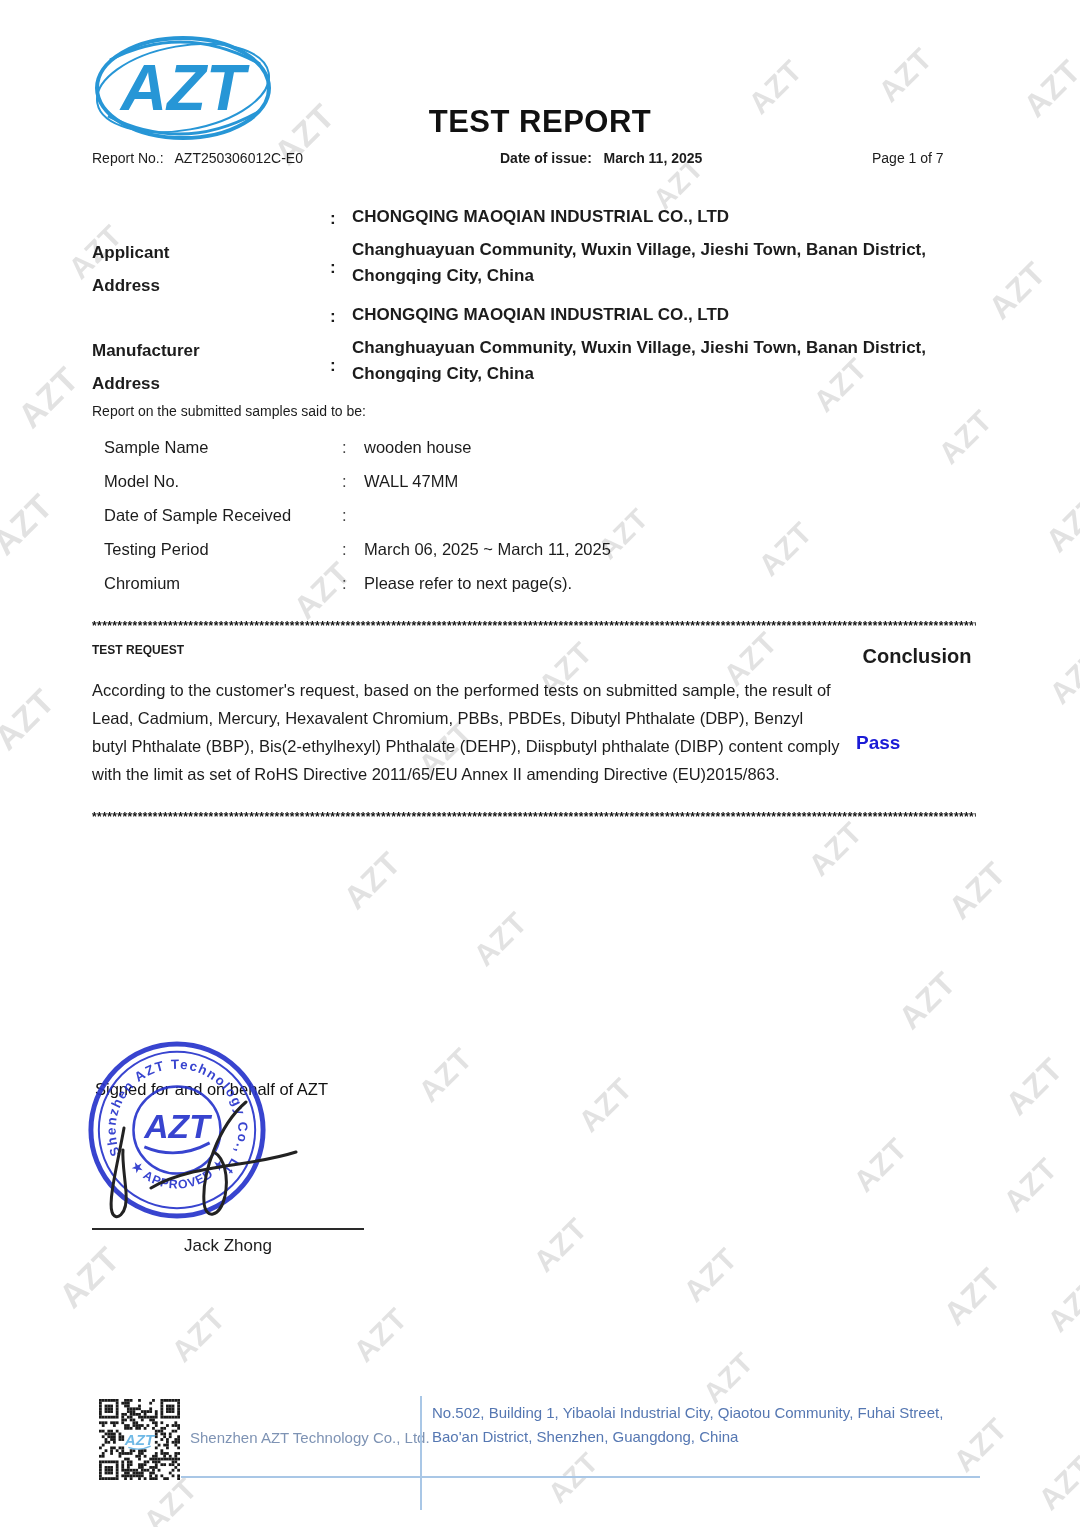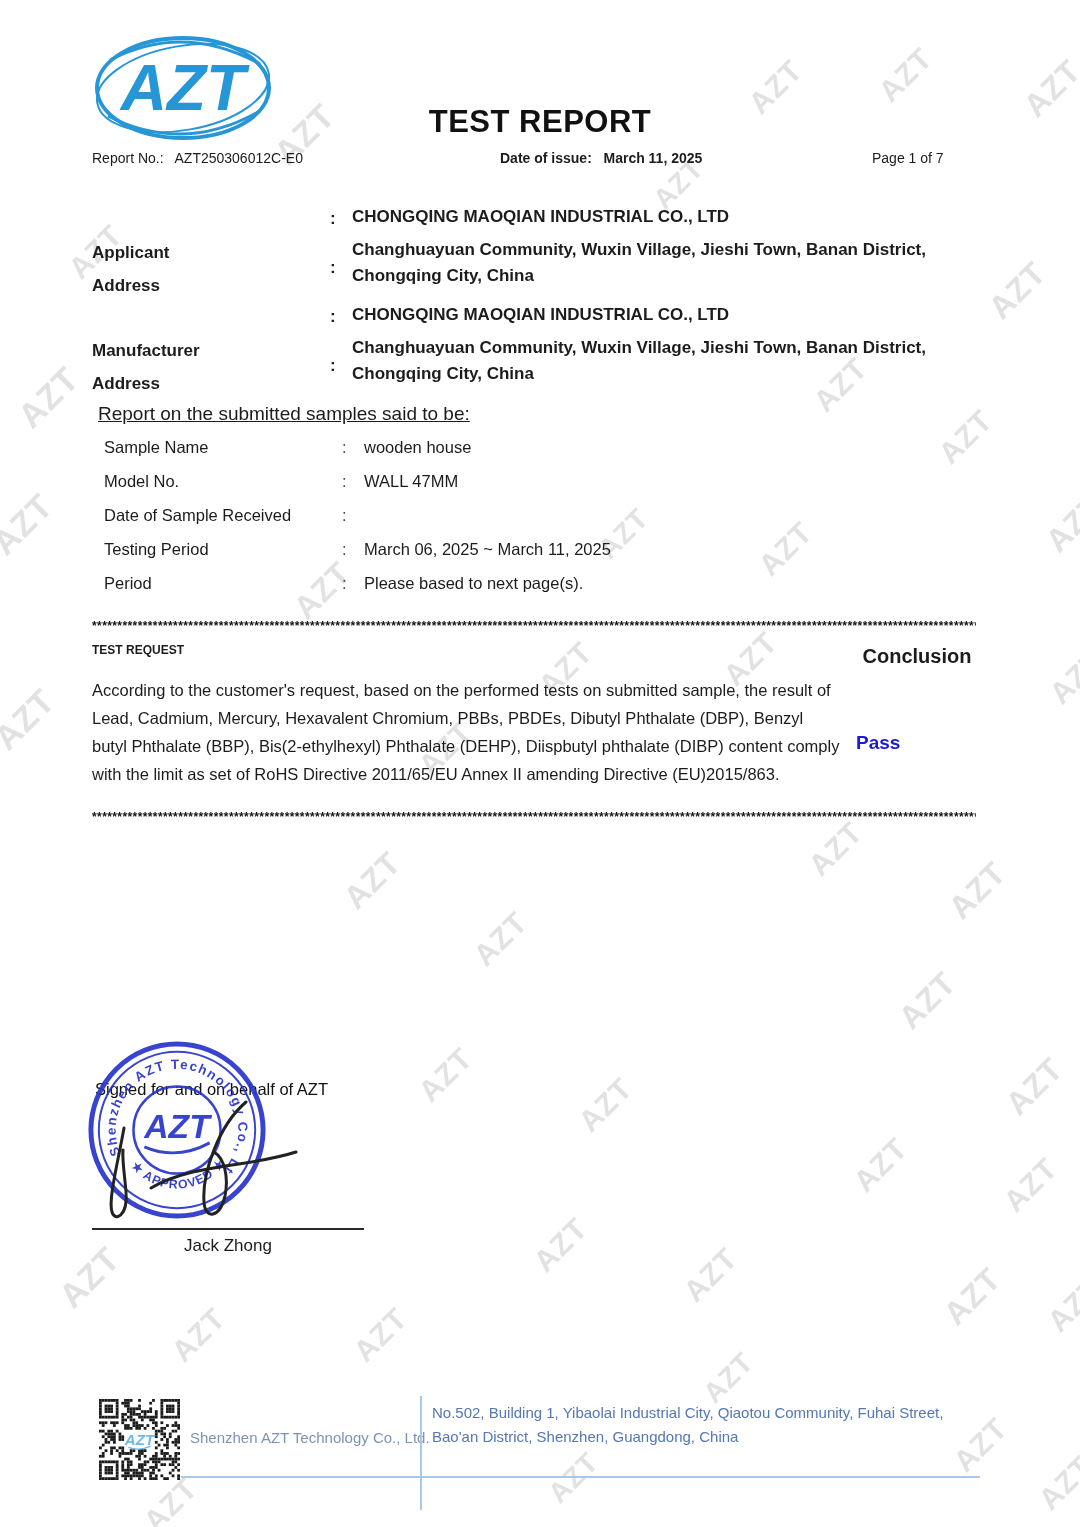--- a/index.html
+++ b/index.html
@@ -27,21 +27,21 @@
   .hdr-page { left:862px;margin-left:10px; }
   
   .parties { position:absolute; left:92px; top:204px; width:884px; }
   .prow { display:flex; margin-bottom:3px; }
   .prow .lbl { width:238px; font-weight:bold; font-size:17px; line-height:26px;margin-top:36px; }
   .prow .col { width:22px; font-weight:bold; font-size:17px; line-height:26px; align-self:center; }
   .prow .val { width:590px; font-weight:bold; font-size:17px; line-height:26px; }
   .prow.single { height:30px; }
   .prow.multi { min-height:52px; }
   
-  .sample-intro { position:absolute; left:98px; top:403px; font-size:19px;text-decoration:underline; }
+  .sample-intro { position:absolute; left:92px; top:403px; font-size:14px; }
   .sample { position:absolute; left:92px; top:438px; width:884px; }
   .srow { display:flex; margin-bottom:15px; }
   .srow .lbl { width:238px; font-size:16.5px; line-height:19px;margin-left:12px; }
   .srow .col { width:22px; font-size:16.5px; line-height:19px; color:#444; }
   .srow .val { flex:1; font-size:16.5px; line-height:19px; }
   
   .stars {
     position:absolute; left:92px; width:884px; overflow:hidden;
     white-space:nowrap; font-size:12px; letter-spacing:0.4px; color:#111;
     font-weight:bold;
@@ -179,23 +179,23 @@
     <div class="srow">
       <div class="lbl">Date of Sample Received</div>
       <div class="col">:</div>
     </div>
     <div class="srow">
       <div class="lbl">Testing Period</div>
       <div class="col">:</div>
       <div class="val">March 06, 2025 ~ March 11, 2025</div>
     </div>
     <div class="srow">
-      <div class="lbl">Period</div>
-      <div class="col">:</div>
-      <div class="val">Please based to next page(s).</div>
+      <div class="lbl">Chromium</div>
+      <div class="col">:</div>
+      <div class="val">Please refer to next page(s).</div>
     </div>
   </div>
 
   <div class="stars stars1">********************************************************************************************************************************************************************************************************</div>
   <div class="tr-head">TEST REQUEST</div>
   <div class="tr-conclusion">Conclusion</div>
   <div class="tr-body">According to the customer's request, based on the performed tests on submitted sample, the result of Lead, Cadmium, Mercury, Hexavalent Chromium, PBBs, PBDEs, Dibutyl Phthalate (DBP), Benzyl butyl Phthalate (BBP), Bis(2-ethylhexyl) Phthalate (DEHP), Diispbutyl phthalate (DIBP) content comply with the limit as set of RoHS Directive 2011/65/EU Annex II amending Directive (EU)2015/863.</div>
   <div class="tr-pass" id="pass-value" style="color: rgb(27, 27, 214);">Pass</div>
   <div class="stars stars2">********************************************************************************************************************************************************************************************************</div>
 

